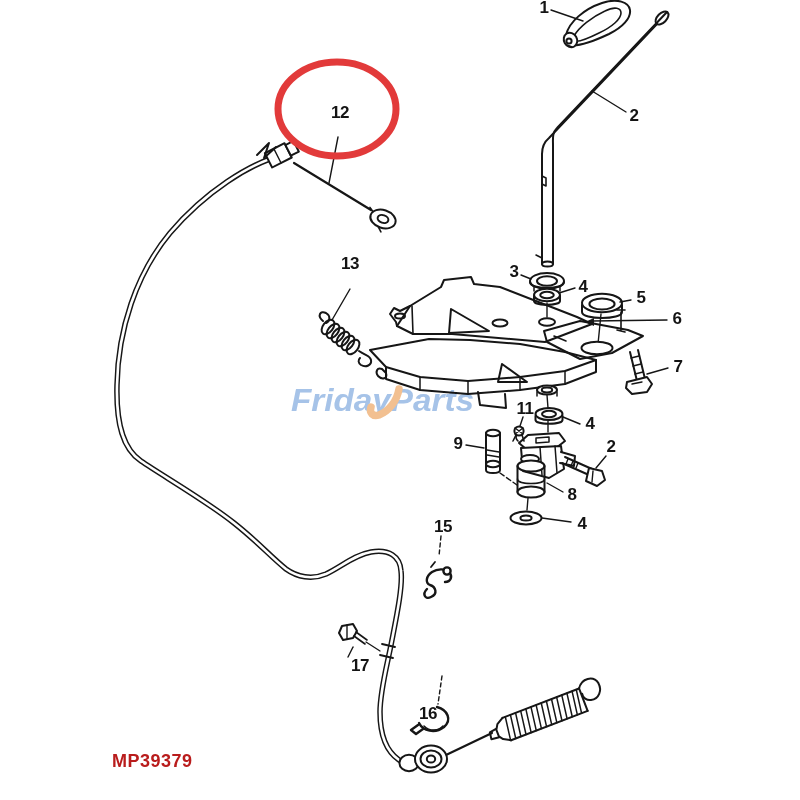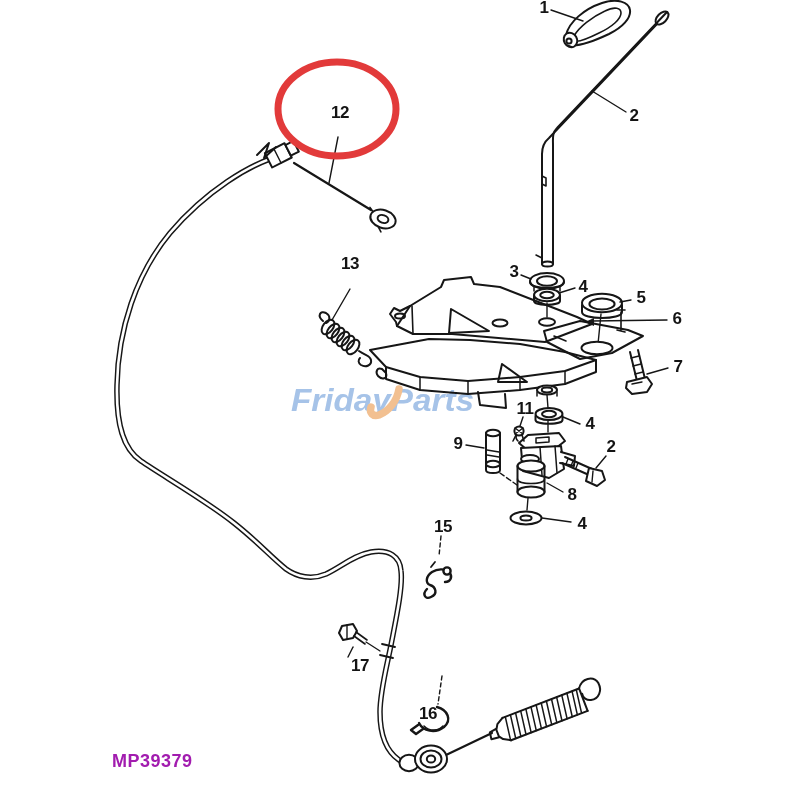--- a/index.html
+++ b/index.html
@@ -5,21 +5,21 @@
   html,body{margin:0;padding:0;background:#fff;}
   .stage{position:relative;width:800px;height:800px;background:#ffffff;overflow:hidden;
          font-family:"Liberation Sans",sans-serif;}
   .art{position:absolute;left:0;top:0;z-index:2;}
   .wm{position:absolute;left:291px;top:382px;z-index:1;
       font-style:italic;font-weight:bold;font-size:32px;letter-spacing:0px;
       transform:scaleX(1.04);transform-origin:left top;white-space:nowrap;}
   .part-label{position:absolute;z-index:3;transform:translate(-50%,-50%);
       font-weight:bold;font-size:17px;color:#141414;letter-spacing:-0.5px;white-space:nowrap;}
   .code{position:absolute;left:112px;top:751px;z-index:3;font-weight:bold;
-      font-size:18px;color:#a21caf;letter-spacing:0.5px;}
+      font-size:18px;color:#b91c1c;letter-spacing:0.5px;}
 </style>
 </head>
 <body>
 
 <div class="stage">
 
   <div class="wm">
     <span style="color:#a6c3e8;">FridayParts</span>
   </div>
 

